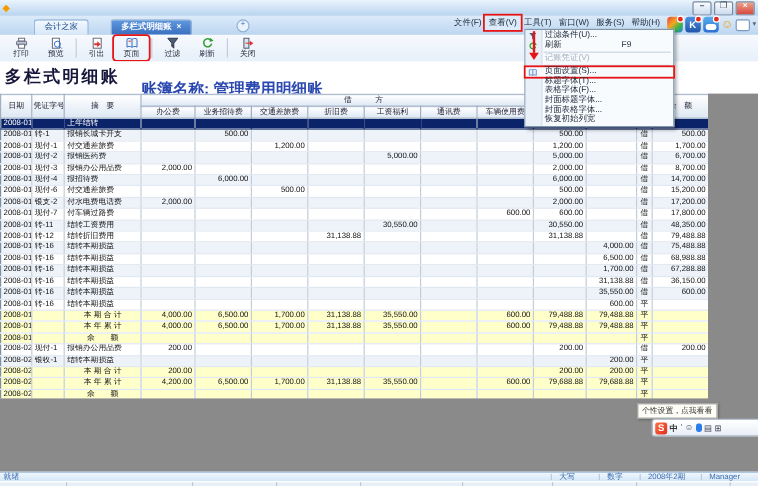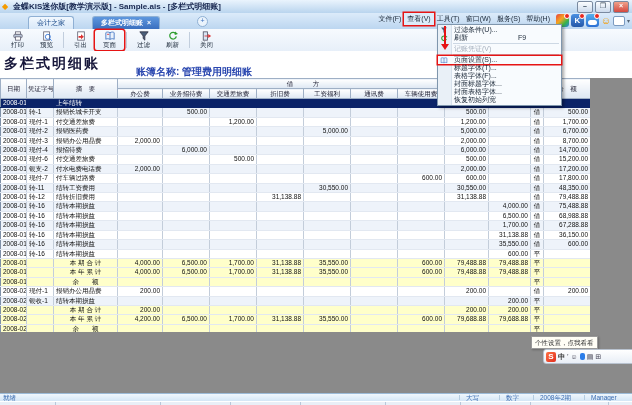--- a/index.html
+++ b/index.html
@@ -43,21 +43,21 @@
     background:linear-gradient(#f7fafe,#e7eff9);border-bottom:1px solid #c5d4e6;
     display:flex;align-items:center;padding-left:3px;}
   .tbtn{width:29px;height:20px;display:flex;flex-direction:column;align-items:center;
     justify-content:center;font-size:6.5px;color:#1b2838;border-radius:2px;}
   .tbtn svg{width:10px;height:10px;display:block;}
   .tbtn.hl{box-shadow:0 0 0 1.5px #e61414;}
   .tsep{width:1px;height:16px;background:#c2cedd;margin:0 2px;}
   
   .report{position:absolute;left:0;top:51px;right:0;height:27px;background:#fff;}
   .rtitle{position:absolute;left:4px;top:4px;font-size:14px;font-weight:bold;color:#16163a;letter-spacing:2px;}
-  .bookname{position:absolute;left:136px;top:14px;font-size:10px;font-weight:bold;color:#2b48b0;}
+  .bookname{position:absolute;left:118px;top:14px;font-size:13px;font-weight:bold;color:#2b48b0;}
   .period{position:absolute;left:247px;top:2px;font-size:7.5px;font-weight:bold;color:#2b48b0;line-height:10px;}
   
   .gridwrap{position:absolute;left:0;top:78px;width:590px;height:254px;overflow:hidden;background:#fff;}
   table.ledger{border-collapse:collapse;table-layout:fixed;width:590px;font-size:6.5px;color:#111;}
   .ledger th{background:linear-gradient(#ffffff,#dde7f3);border:1px solid #9eafc5;
     font-weight:normal;color:#1a1a2e;height:9px;line-height:9px;padding:0 1px;
     white-space:nowrap;overflow:hidden;text-align:center;font-size:6.5px;}
   .ledger td{border-right:1px solid #c3cdda;border-bottom:1px solid #e2e8f1;
     height:8.4px;line-height:8.4px;padding:0 2px;white-space:nowrap;overflow:hidden;}
   .ledger{border:1px solid #7e90a8;}
@@ -108,21 +108,20 @@
   .bstrip{position:absolute;left:0;top:401px;right:0;height:4px;background:#e9eff7;border-top:1px solid #fff;}
   .bdiv{position:absolute;top:0;width:1px;height:4px;background:#b8c8da;}
 </style>
 </head>
 <body>
 
 <div id="win">
 
   <div class="titlebar">
     <span class="klogo">◆</span>
-    <span>金蝶KIS迷你版[教学演示版] - Sample.ais - [多栏式明细账]</span>
     <div class="winbtns">
       <div class="wbtn">–</div>
       <div class="wbtn">❐</div>
       <div class="wbtn close">×</div>
     </div>
   </div>
 
   <div class="strip">
     <div class="tab" style="left:28px">
       <span>会计之家</span>

